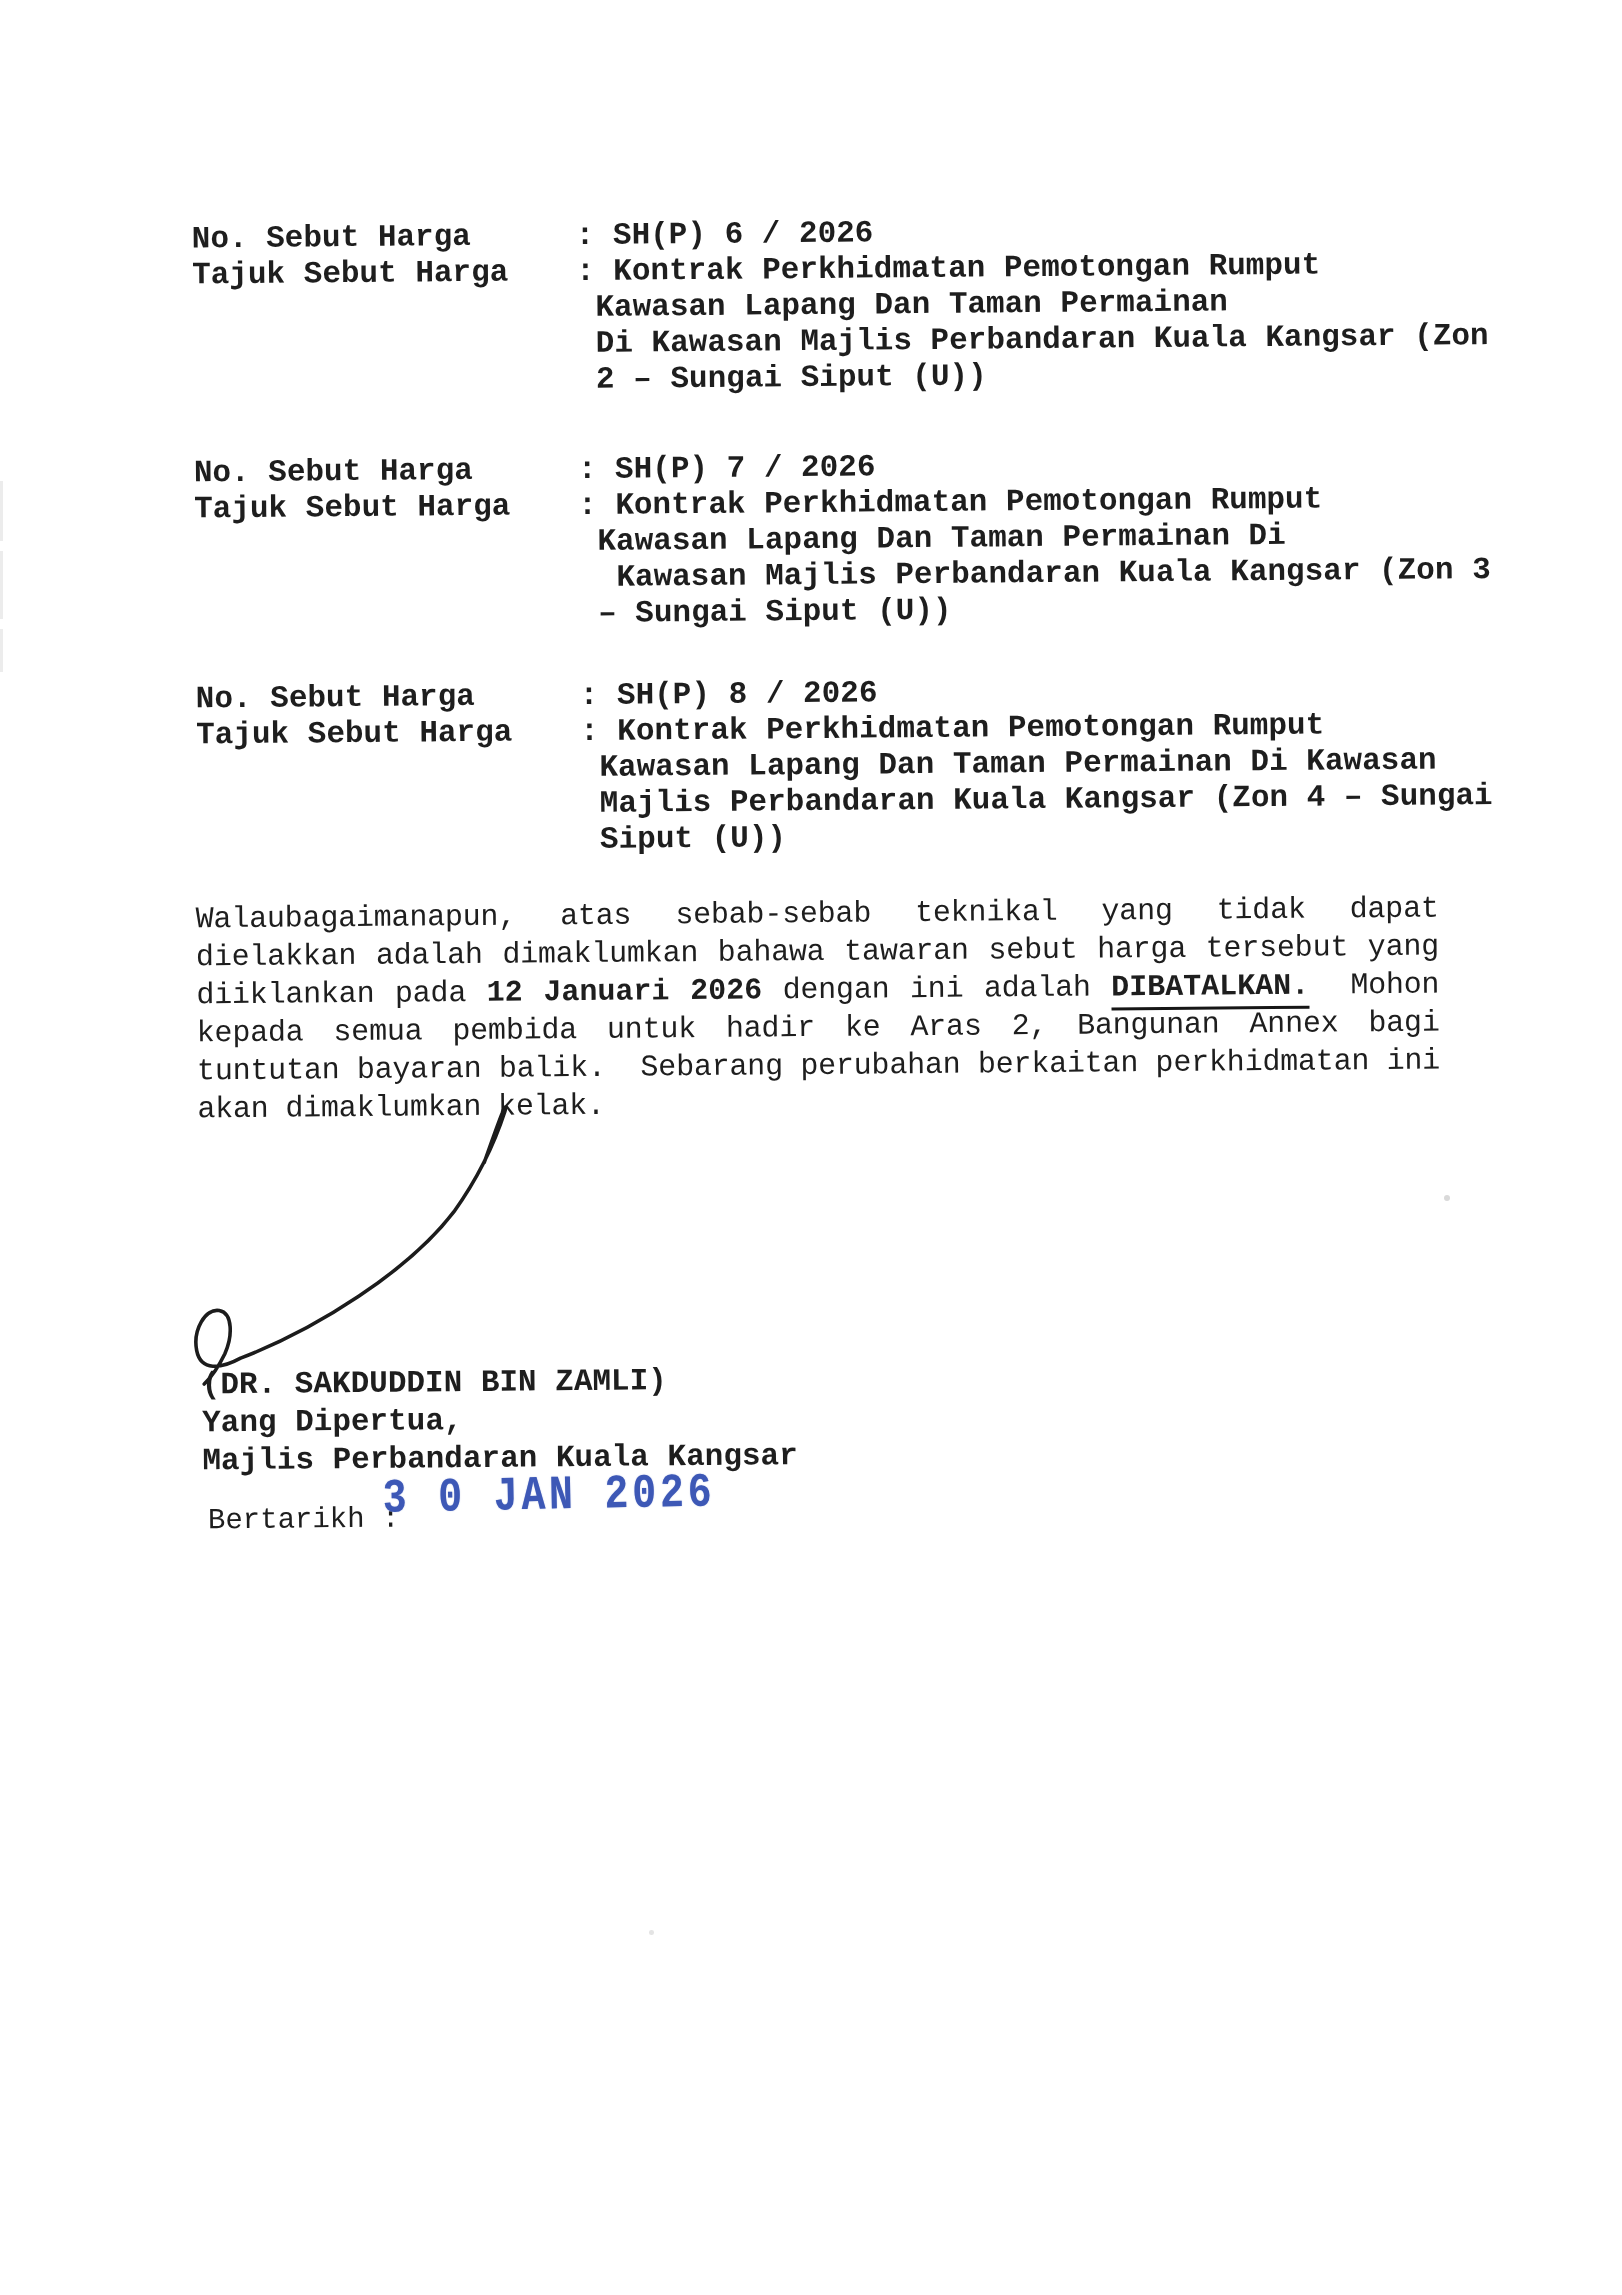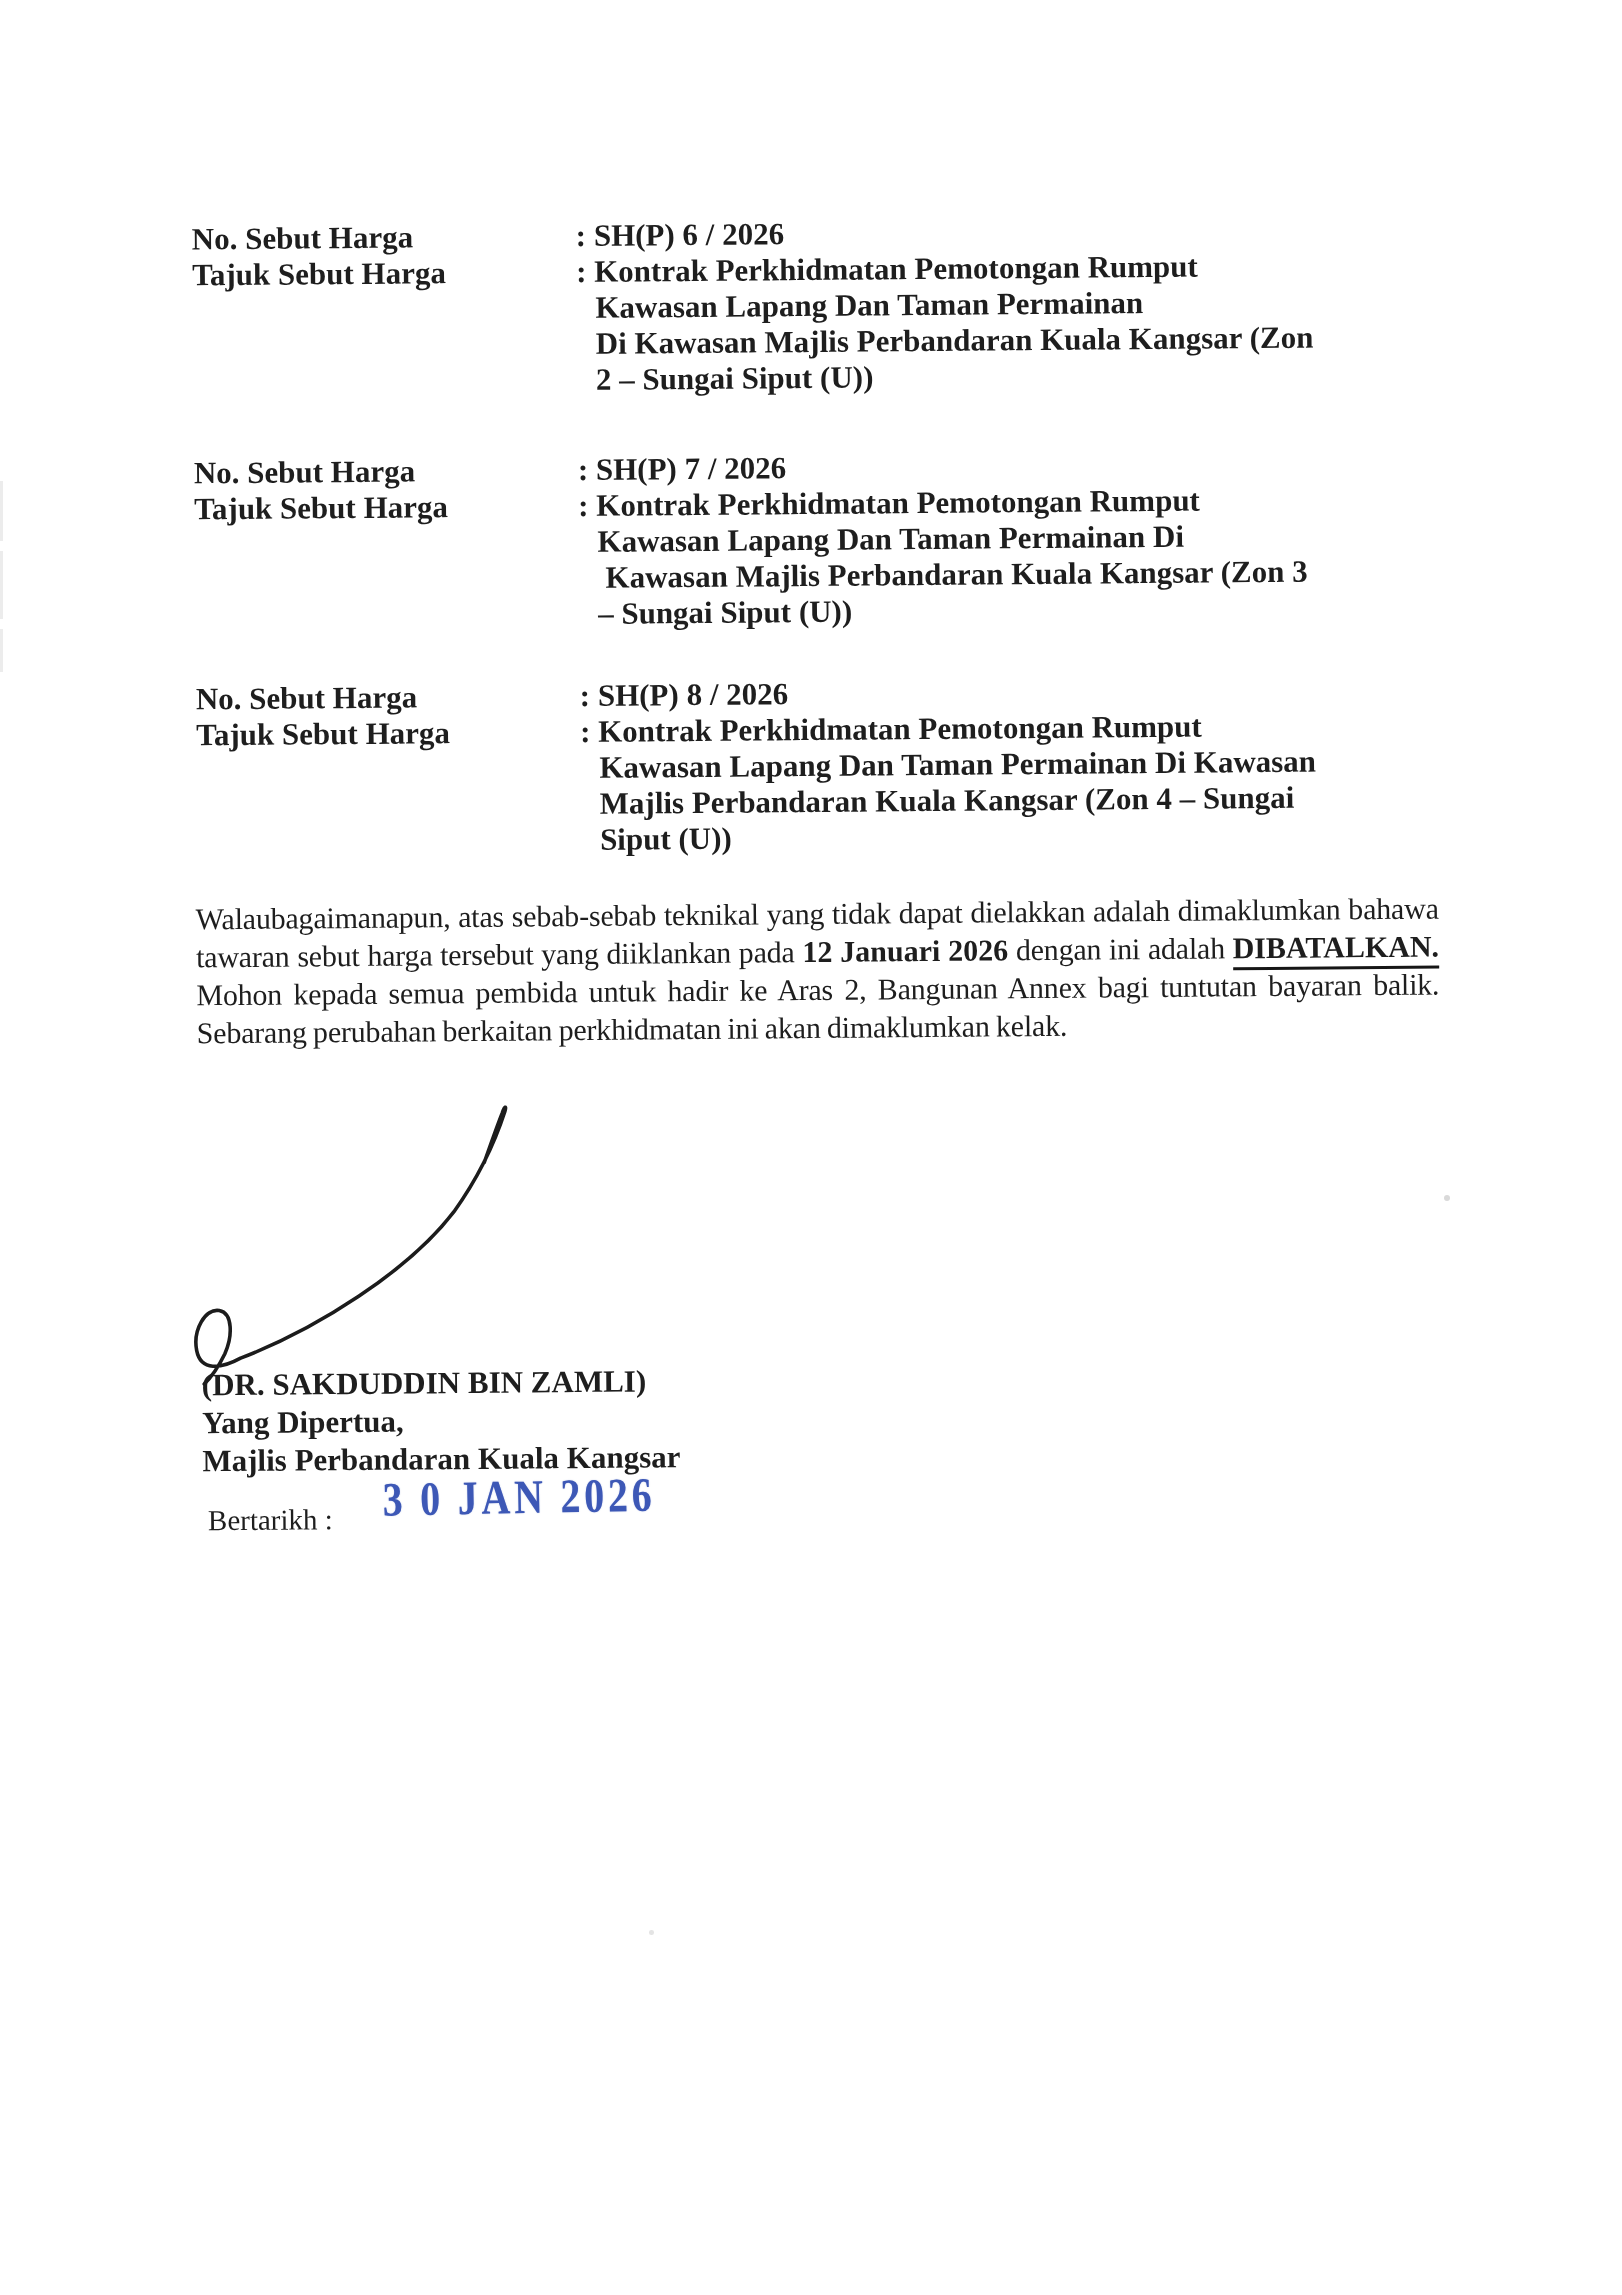--- a/index.html
+++ b/index.html
@@ -1,21 +1,21 @@
 <!DOCTYPE html>
 <html style="font-size:10.5px"><head>
 <meta charset="utf-8">
 <style>
   html,body{margin:0;padding:0;background:#ffffff;}
   .page{
     position:relative;
     width:1622px;height:2295px;
     background:#ffffff;
     overflow:hidden;
-    font-family:Liberation Serif, serif;
+    font-family:Liberation Mono, monospace;
     color:#1e1e1e;
   }
   
   .doc{
     position:absolute;inset:0;
     transform:rotate(-0.5deg);
     transform-origin:811px 949px;
   }
   
   .qblock{position:absolute;left:198px;width:1341px;}

